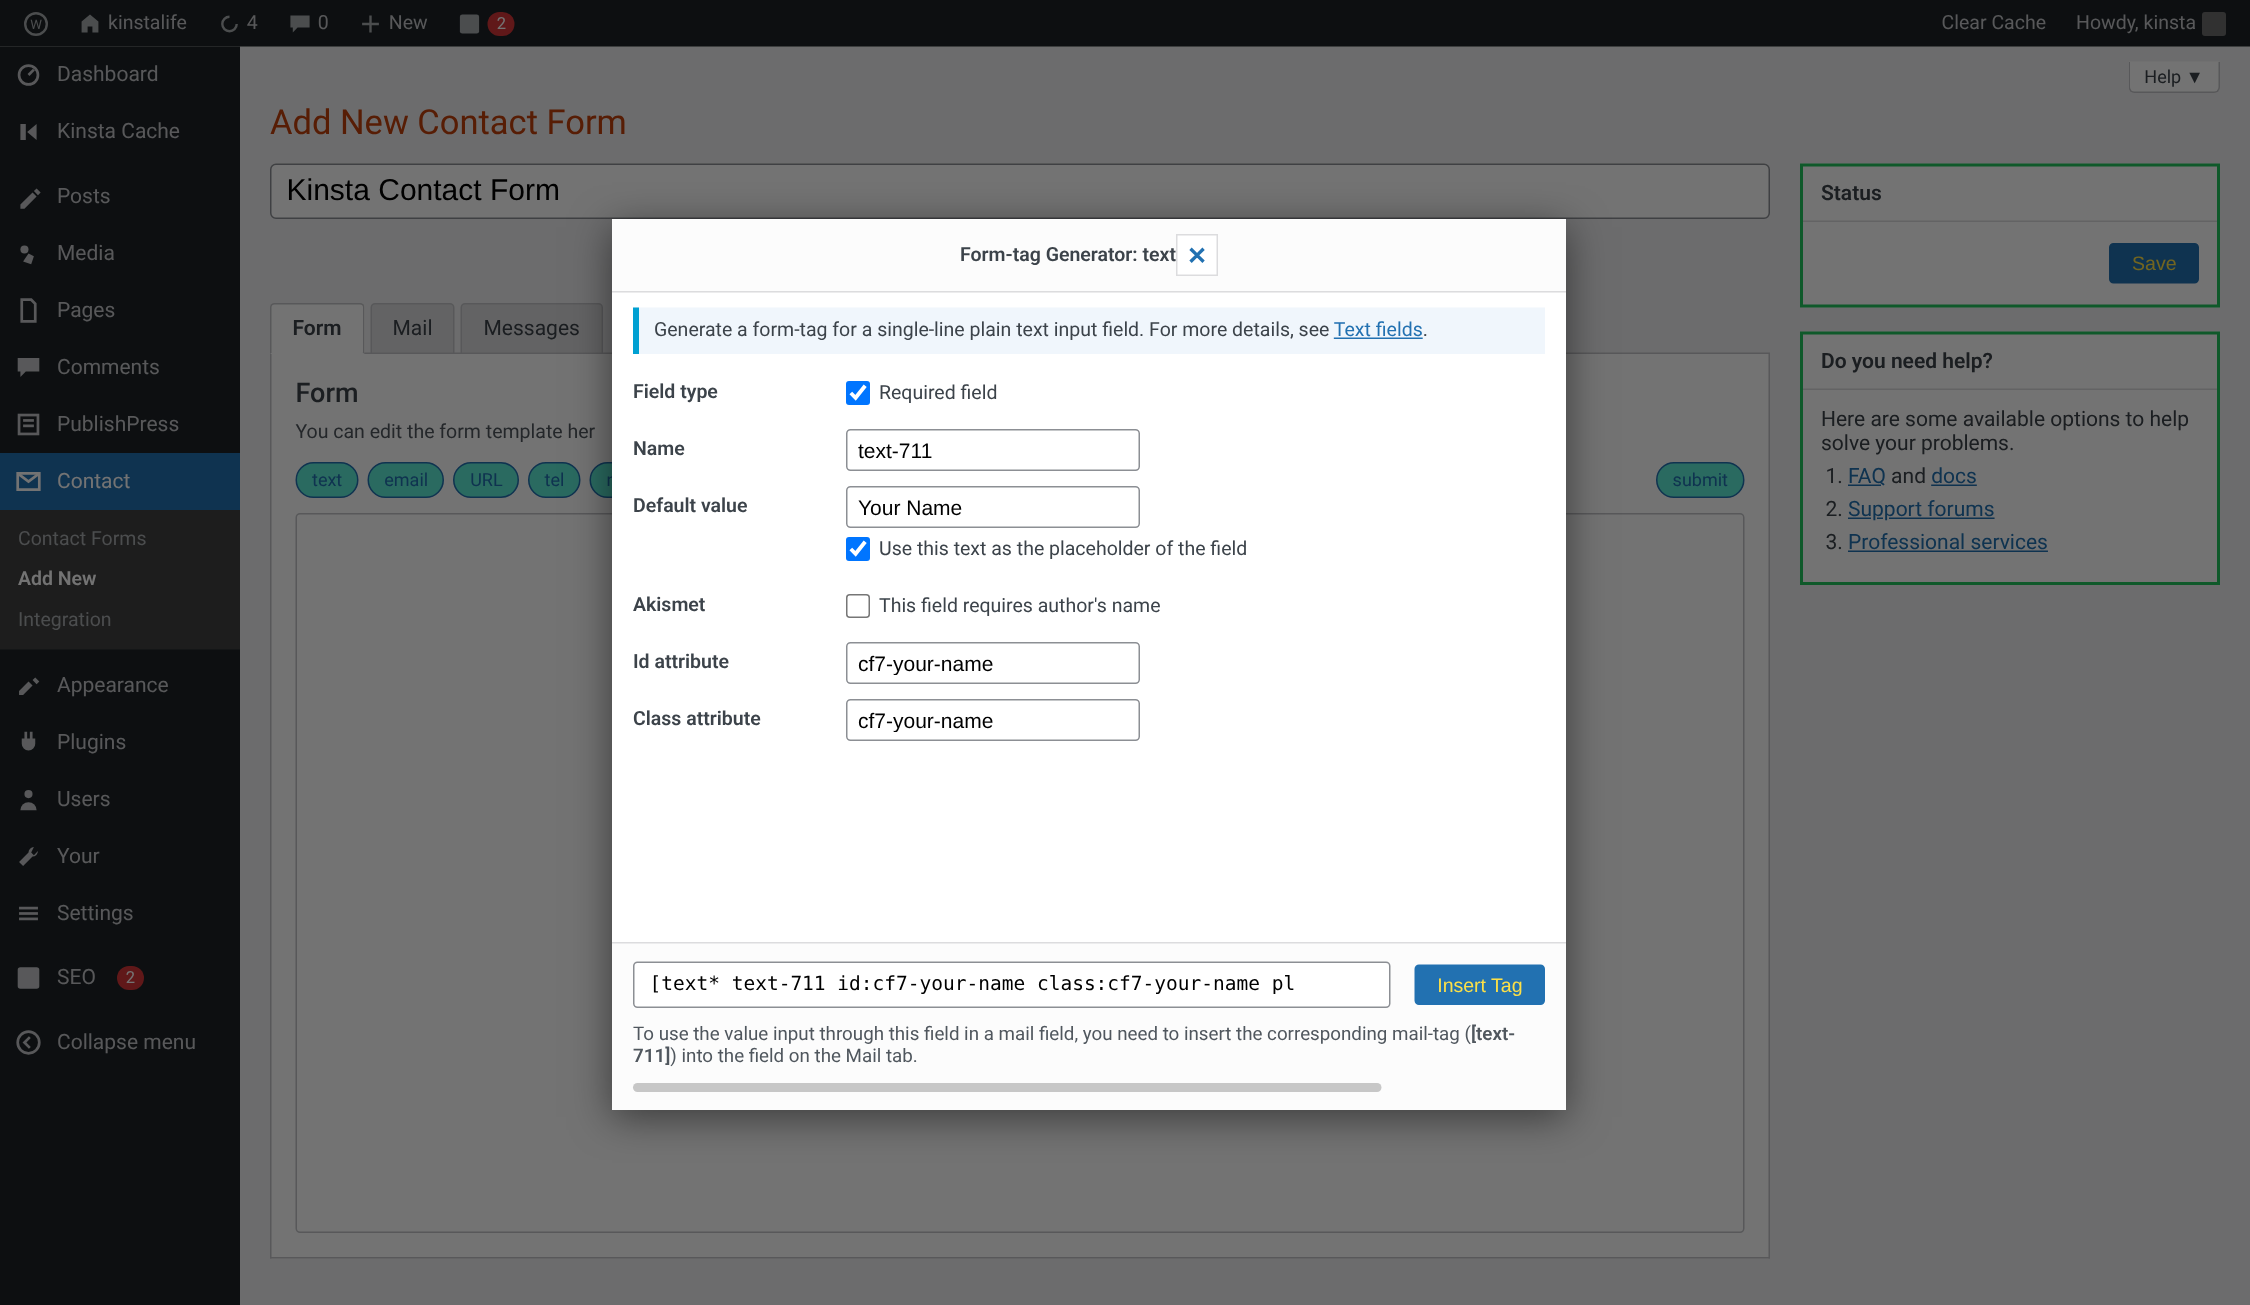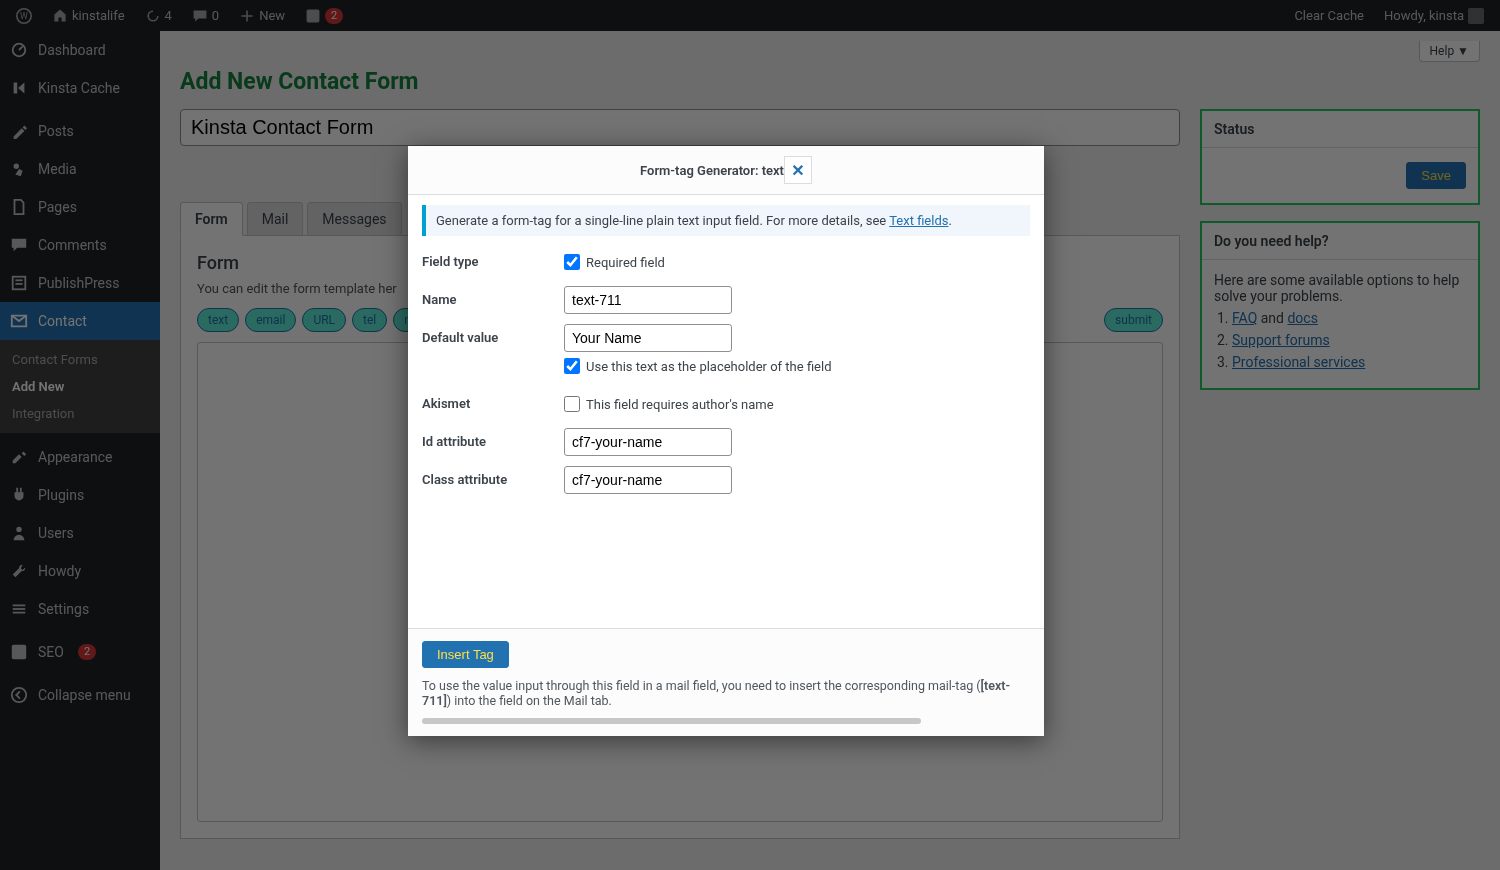--- a/index.html
+++ b/index.html
@@ -22,21 +22,21 @@
 .sidebar .submenu { background: #404040; padding: 6px 0; }
 .sidebar .submenu .sub-item { padding: 6px 12px 6px 12px; font-size: 13px; color: #a7aaad; cursor: pointer; }
 .sidebar .submenu .sub-item.current { color: #fff; font-weight: 600; }
 .sidebar .sep { height: 5px; }
 .sidebar .menu-badge { background: #d63638; color: #fff; border-radius: 10px; padding: 0 6px; font-size: 11px; line-height: 16px; margin-left: 4px; }
 
 
 .main { position: absolute; top: 31px; left: 160px; right: 0; bottom: 0; padding: 10px 20px 20px 20px; overflow: auto; }
 .main-top { display: flex; justify-content: flex-end; margin-bottom: 6px; }
 .help-tab { background: #fff; border: 1px solid #c3c4c7; border-top: none; padding: 3px 10px; font-size: 12px; cursor: pointer; border-radius: 0 0 4px 4px; }
-h1.page-title { font-size: 23px; font-weight: 700; color: #15803d; margin: 0 0 14px 0; }
+h1.page-title { font-size: 23px; font-weight: 400; color: #c2410c; margin: 0 0 14px 0; }
 .columns { display: flex; gap: 20px; }
 .col-main { flex: 1; }
 .col-side { width: 280px; }
 .title-input { width: 100%; font-size: 20px; padding: 6px 10px; border: 1px solid #8c8f94; border-radius: 4px; background: #fff; }
 .tabs { margin-top: 56px; display: flex; border-bottom: 1px solid #c3c4c7; }
 .tabs .tab { padding: 8px 14px; border: 1px solid #c3c4c7; background: #dcdcde; margin-right: 4px; margin-bottom: -1px; border-radius: 3px 3px 0 0; cursor: pointer; font-size: 14px; }
 .tabs .tab.active { background: #fff; border-bottom-color: #fff; font-weight: 600; }
 .panel { border: 1px solid #c3c4c7; border-top: none; background: #fff; padding: 16px; }
 .panel h2 { font-size: 18px; font-weight: 500; margin-bottom: 8px; }
 .panel .desc { font-size: 13px; color: #50575e; margin-bottom: 12px; }
@@ -60,21 +60,21 @@
 
 .modal { position: absolute; left: 408px; top: 146px; width: 636px; background: #fff; box-shadow: 0 5px 25px rgba(0,0,0,0.5); }
 .modal-header { background: #fcfcfc; border-bottom: 1px solid #dcdcde; padding: 10px 14px; font-size: 13px; font-weight: 600; display: flex; justify-content: center; align-items: center; }
 .modal-close { width: 28px; height: 28px; border: 1px solid #dcdcde; background: #fff; color: #2271b1; font-size: 16px; display: flex; align-items: center; justify-content: center; cursor: pointer; }
 .modal-note { margin: 10px 14px 12px; border-left: 4px solid #00a0d2; background: #f0f6fc; padding: 8px 10px; font-size: 13px; }
 .modal-note a { color: #2271b1; text-decoration: underline; }
 .modal-form { padding: 0 14px 14px; }
 .field-row { display: flex; align-items: flex-start; margin-bottom: 10px; }
 .field-row .label { width: 142px; font-weight: 600; font-size: 13px; padding-top: 6px; }
 .field-row .control { flex: 1; }
-.field-row .control input[type="text"] { width: 168px; padding: 5px 7px; border: 1px solid #8c8f94; border-radius: 3px; font-size: 14px; }
+.field-row .control input[type="text"] { width: 196px; padding: 5px 7px; border: 1px solid #8c8f94; border-radius: 3px; font-size: 14px; }
 .field-row .control label { display: flex; align-items: center; gap: 6px; font-size: 13px; margin: 6px 0; }
 .field-row .control input[type="checkbox"] { width: 16px; height: 16px; }
 .modal-spacer { height: 110px; }
 .modal-footer { border-top: 1px solid #dcdcde; background: #fcfcfc; padding: 12px 14px; position: relative; }
 .footer-row { display: flex; gap: 16px; align-items: center; margin-bottom: 10px; }
 .generated-tag { flex: 1; padding: 7px 10px; border: 1px solid #8c8f94; border-radius: 3px; font-family: Menlo, Consolas, monospace; font-size: 13px; background: #fff; }
 .modal-footer .hint { font-size: 12.5px; color: #50575e; }
 .modal-footer .hint b { font-weight: 600; }
 .modal-scroll { height: 6px; background: #c7c7c7; border-radius: 3px; width: 82%; margin-top: 10px; }
 </style>
@@ -208,21 +208,21 @@
       <svg viewBox="0 0 20 20">
         <circle cx="10" cy="6" r="3"></circle>
         <path d="M4 18a6 6 0 0 1 12 0z"></path>
       </svg>
       <span>Users</span>
     </div>
   <div class="menu-item">
       <svg viewBox="0 0 20 20">
         <path d="M14 3a4 4 0 0 0-4 4l-7 7 3 3 7-7a4 4 0 0 0 4-4l-3 3-2-2z"></path>
       </svg>
-      <span>Howdy</span>
+      <span>Your</span>
     </div>
   <div class="menu-item">
       <svg viewBox="0 0 20 20">
         <rect x="3" y="5" width="14" height="2"></rect>
         <rect x="3" y="9" width="14" height="2"></rect>
         <rect x="3" y="13" width="14" height="2"></rect>
       </svg>
       <span>Settings</span>
     </div>
   <div class="sep"></div>
@@ -340,20 +340,21 @@
       <div class="control"><input type="text" value="cf7-your-name" style=""></div>
     </div>
     <div class="field-row">
       <div class="label">Class attribute</div>
       <div class="control"><input type="text" value="cf7-your-name" style=""></div>
     </div>
     <div class="modal-spacer"></div>
   </div>
   <div class="modal-footer">
     <div class="footer-row">
+      <input type="text" class="generated-tag" readonly="" value="[text* text-711 id:cf7-your-name class:cf7-your-name pl" style="">
       <button class="button-primary">Insert Tag</button>
     </div>
     <div class="hint">
       <span>To use the value input through this field in a mail field, you need to insert the corresponding mail-tag (</span><b>[text-711]</b><span>) into the field on the Mail tab.</span>
     </div>
     <div class="modal-scroll"></div>
   </div>
 </div>
 
 </body></html>

